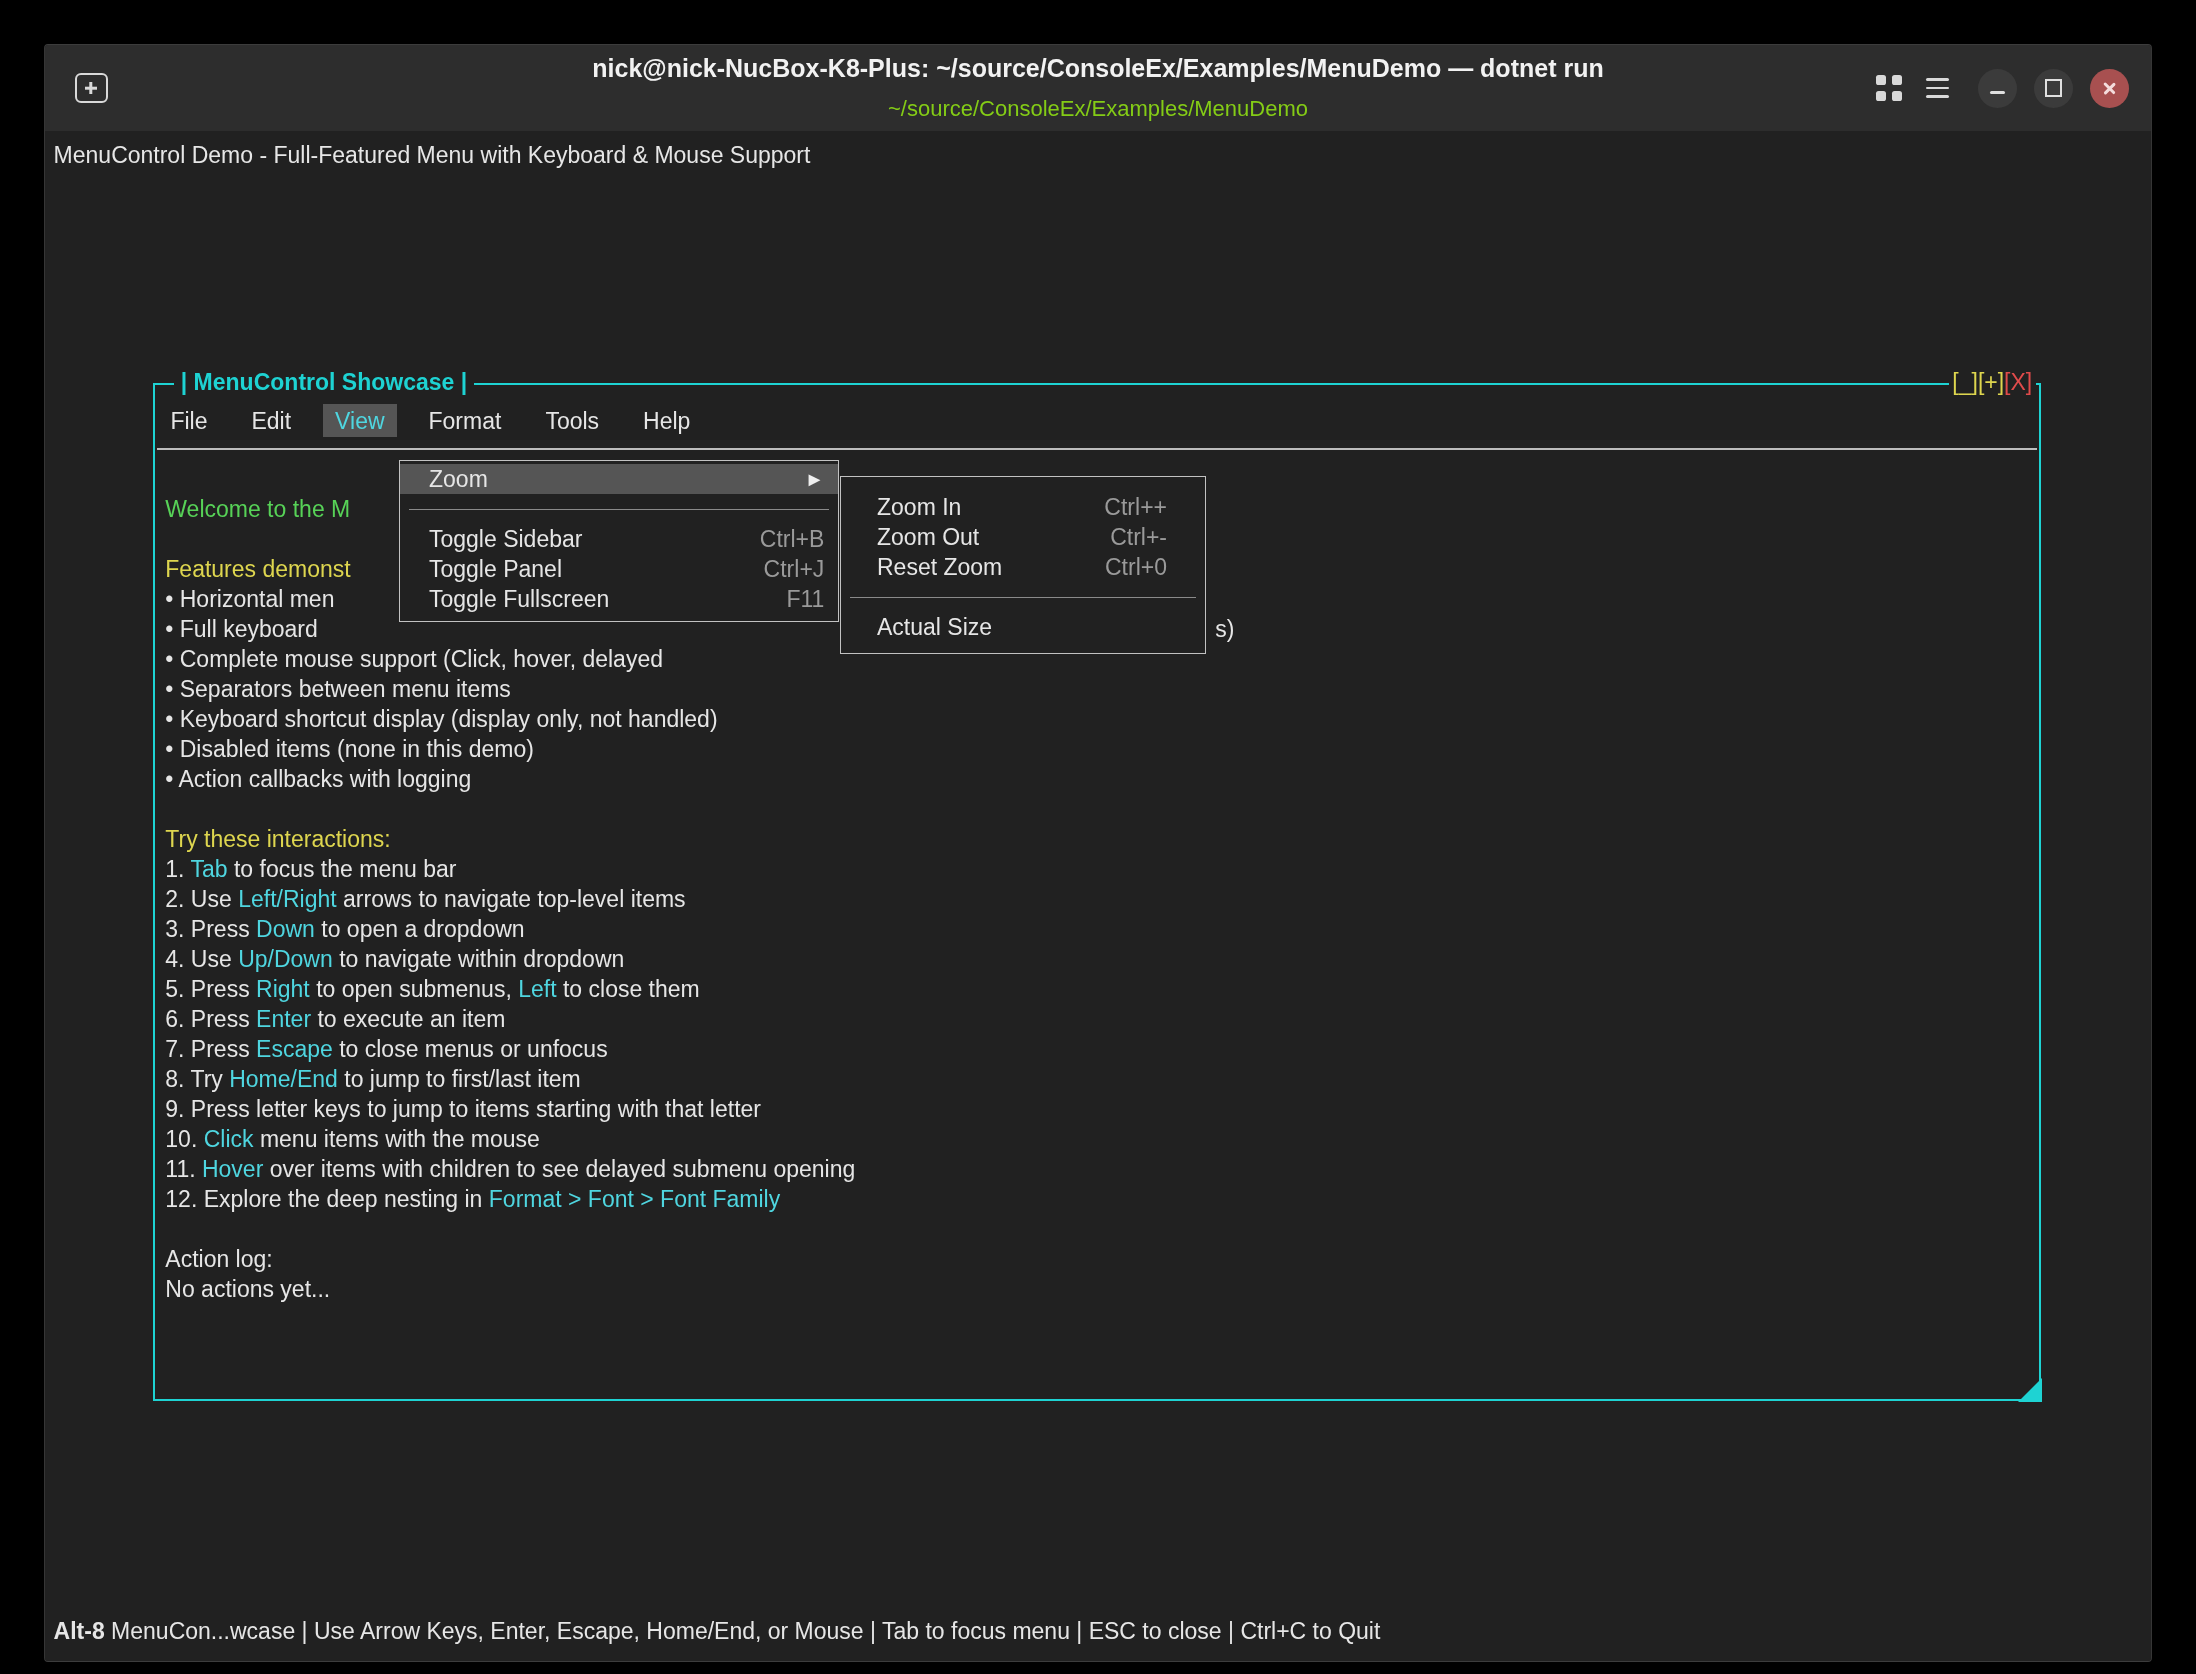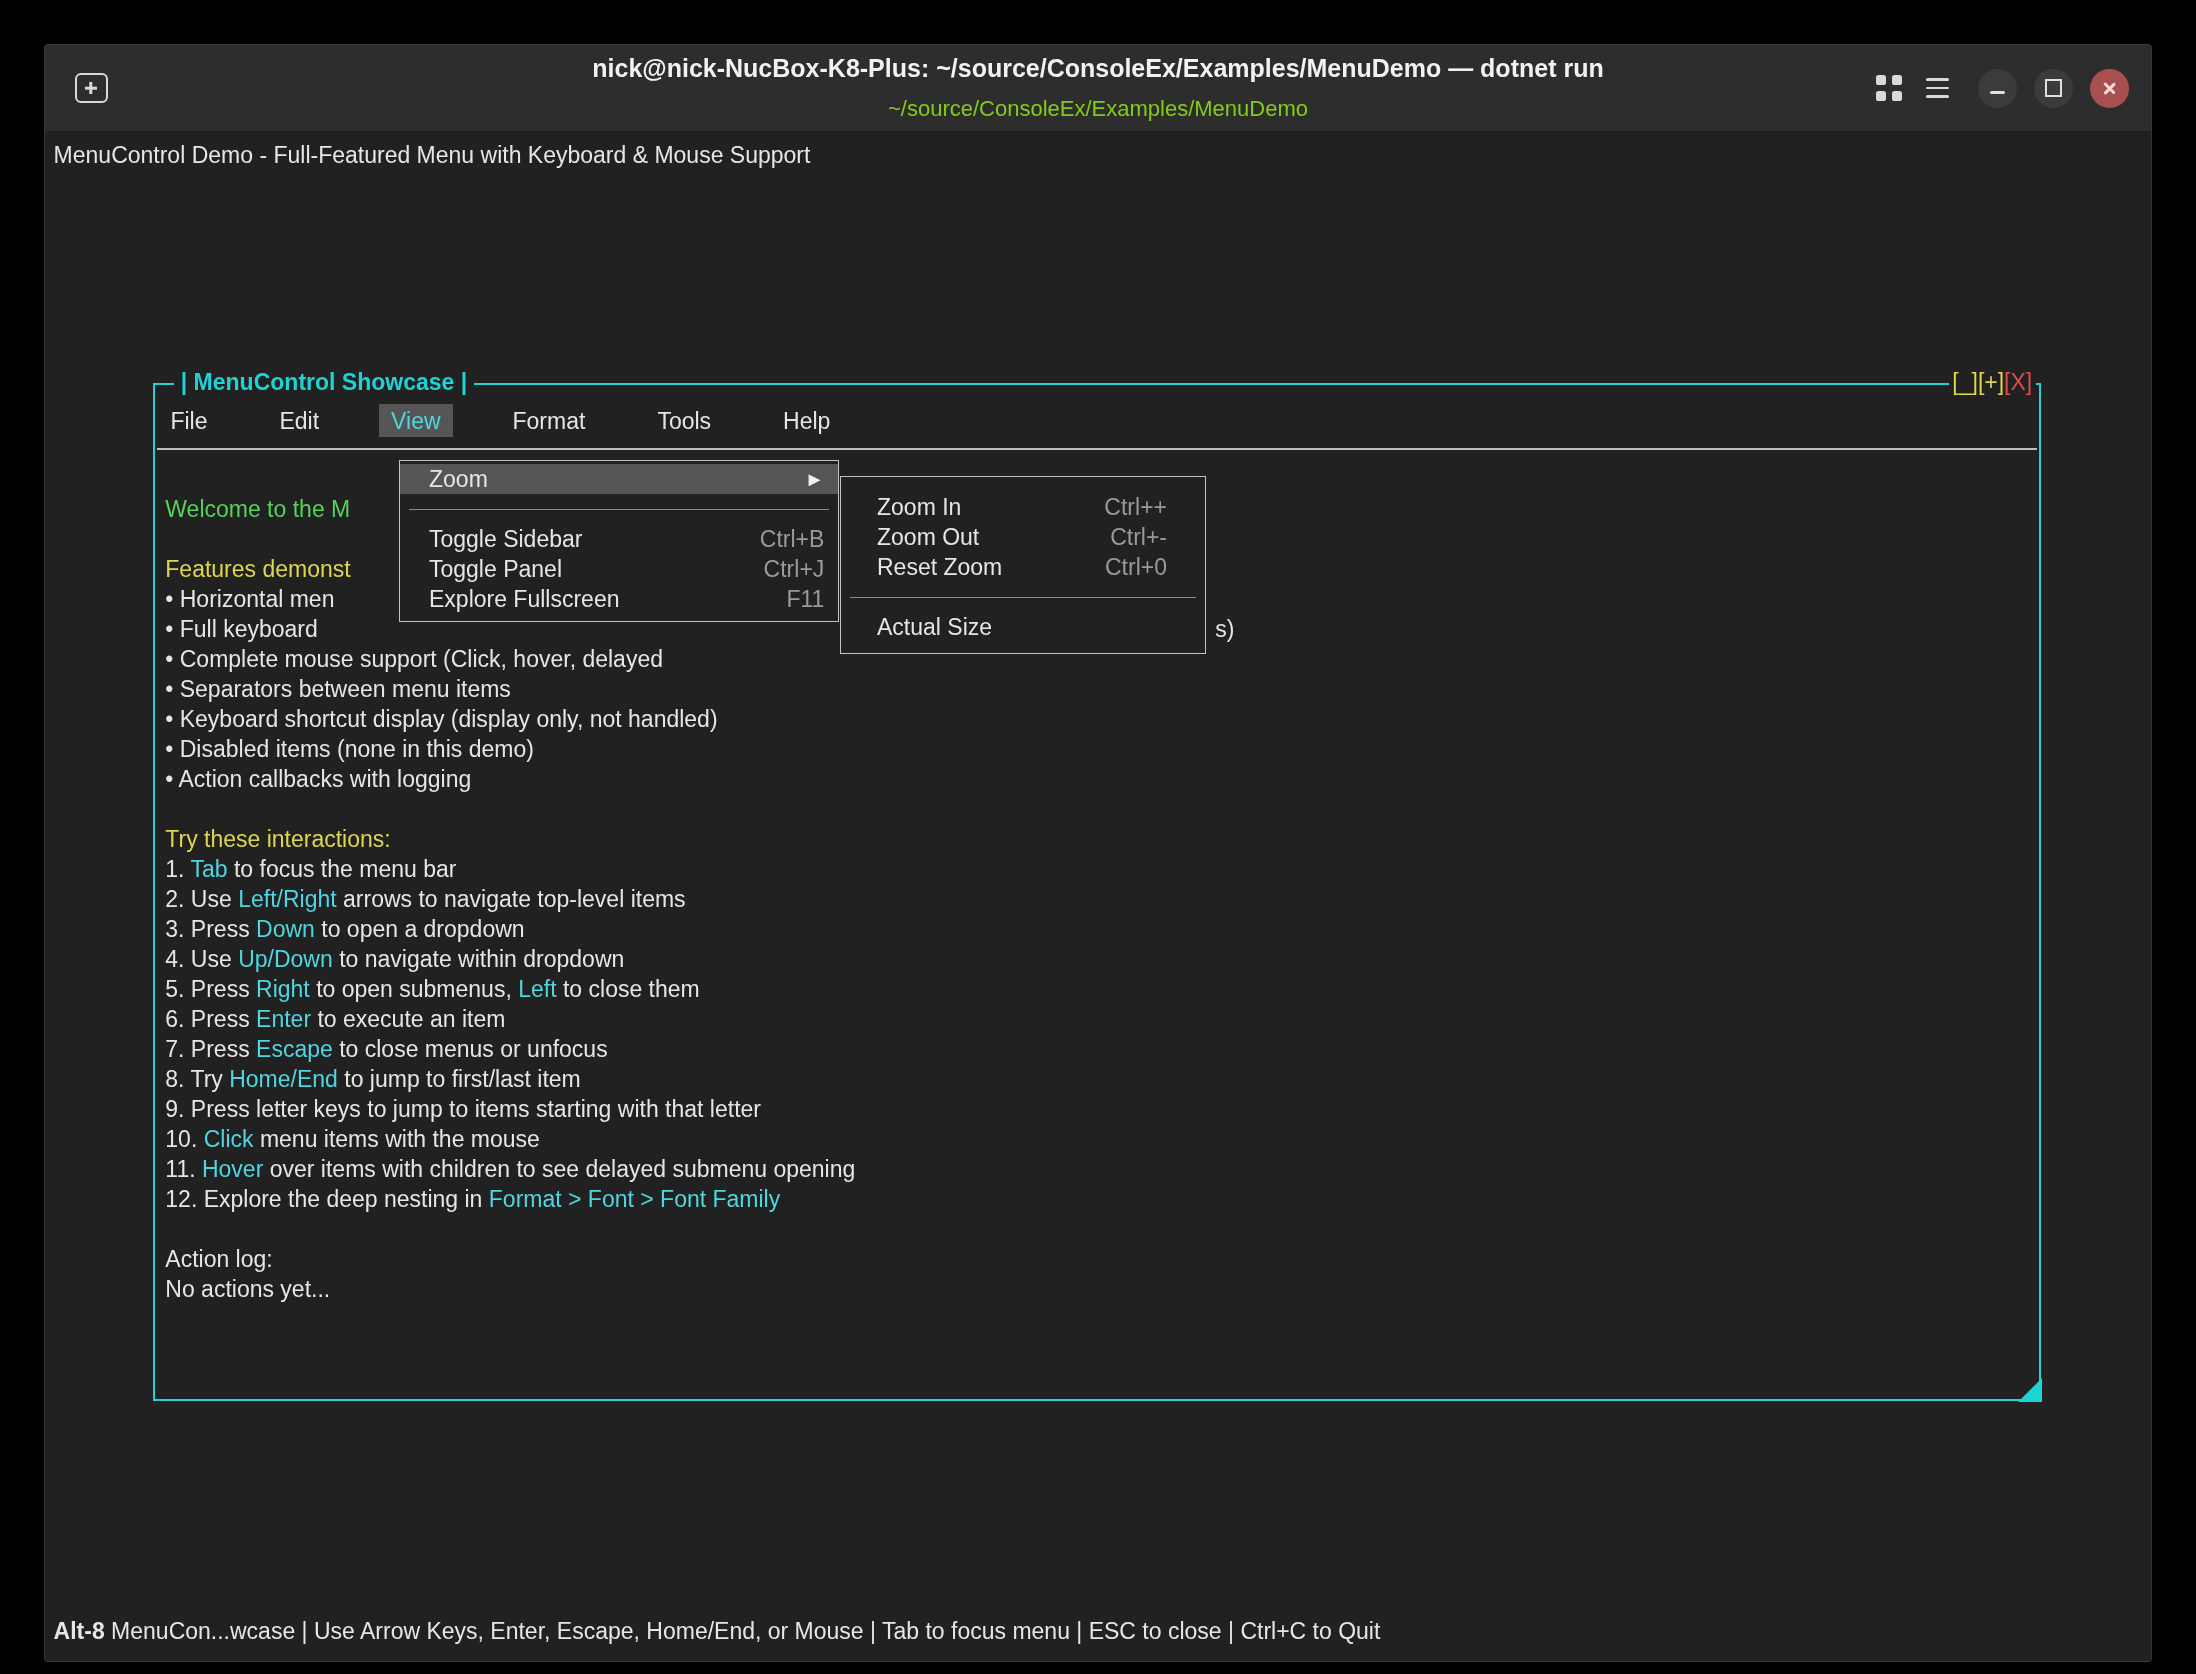--- a/index.html
+++ b/index.html
@@ -62,21 +62,21 @@
     padding:0 6.8px;color:var(--border-cyan,#1ed3d3);font-weight:bold;white-space:pre}
   .tui-buttons{position:absolute;top:-18px;right:3.4px;background:var(--term-bg,#212121);
     padding:0 3.4px;display:flex;white-space:pre}
   .tui-btn{cursor:pointer}
   .c-yellow{color:var(--yellow,#ded64f)}
   .c-red{color:var(--red,#e04b4b)}
   .c-green{color:var(--green,#57d257)}
   .c-cyan{color:var(--kw-cyan,#4fd6e0)}
   .c-white{color:var(--white,#e6e6e6)}
 
-  .menubar{position:absolute;left:3.4px;top:19px;display:flex;gap:48px;align-items:center}
+  .menubar{position:absolute;left:3.4px;top:19px;display:flex;gap:20px;align-items:center}
   .menu-item{padding:1.7px 12px;cursor:pointer;white-space:pre}
   .menu-item.selected{background:var(--hl-bg,#555);color:var(--kw-cyan,#4fd6e0)}
   .menubar-sep{position:absolute;left:1.7px;right:1.7px;top:63px;height:1.7px;background:#bdbdbd}
 
   .content{position:absolute;left:10.3px;top:109px;right:10.3px;z-index:1}
   .tline{height:30px;white-space:pre;position:relative}
   .tline .abs{position:absolute;top:0}
 
   .menu-box{background:var(--term-bg,#212121);border:1.7px solid var(--menu-border,#c2c2c2);position:absolute}
   .dropdown{left:244px;top:75px;width:438px;z-index:5;padding:3.4px 0 6.8px}
@@ -187,21 +187,21 @@
           <div class="tline"><span class="c-white">No actions yet...</span></div>
         </div>
 
       <div class="menu-box dropdown">
           <div class="menu-row hl"><span class="m-label">Zoom</span><span class="m-arrow">►</span></div>
           <div class="menu-sep-row">
             <div class="menu-sep-line"></div>
           </div>
           <div class="menu-row"><span class="m-label">Toggle Sidebar</span><span class="m-shortcut">Ctrl+B</span></div>
           <div class="menu-row"><span class="m-label">Toggle Panel</span><span class="m-shortcut">Ctrl+J</span></div>
-          <div class="menu-row"><span class="m-label">Explore Fullscreen</span><span class="m-shortcut">F11</span></div>
+          <div class="menu-row"><span class="m-label">Toggle Fullscreen</span><span class="m-shortcut">F11</span></div>
         </div>
       <div class="menu-box submenu">
           <div class="menu-row"><span class="m-label">Zoom In</span><span class="m-shortcut">Ctrl++</span></div>
           <div class="menu-row"><span class="m-label">Zoom Out</span><span class="m-shortcut">Ctrl+-</span></div>
           <div class="menu-row"><span class="m-label">Reset Zoom</span><span class="m-shortcut">Ctrl+0</span></div>
           <div class="menu-sep-row">
             <div class="menu-sep-line"></div>
           </div>
           <div class="menu-row"><span class="m-label">Actual Size</span></div>
         </div>

